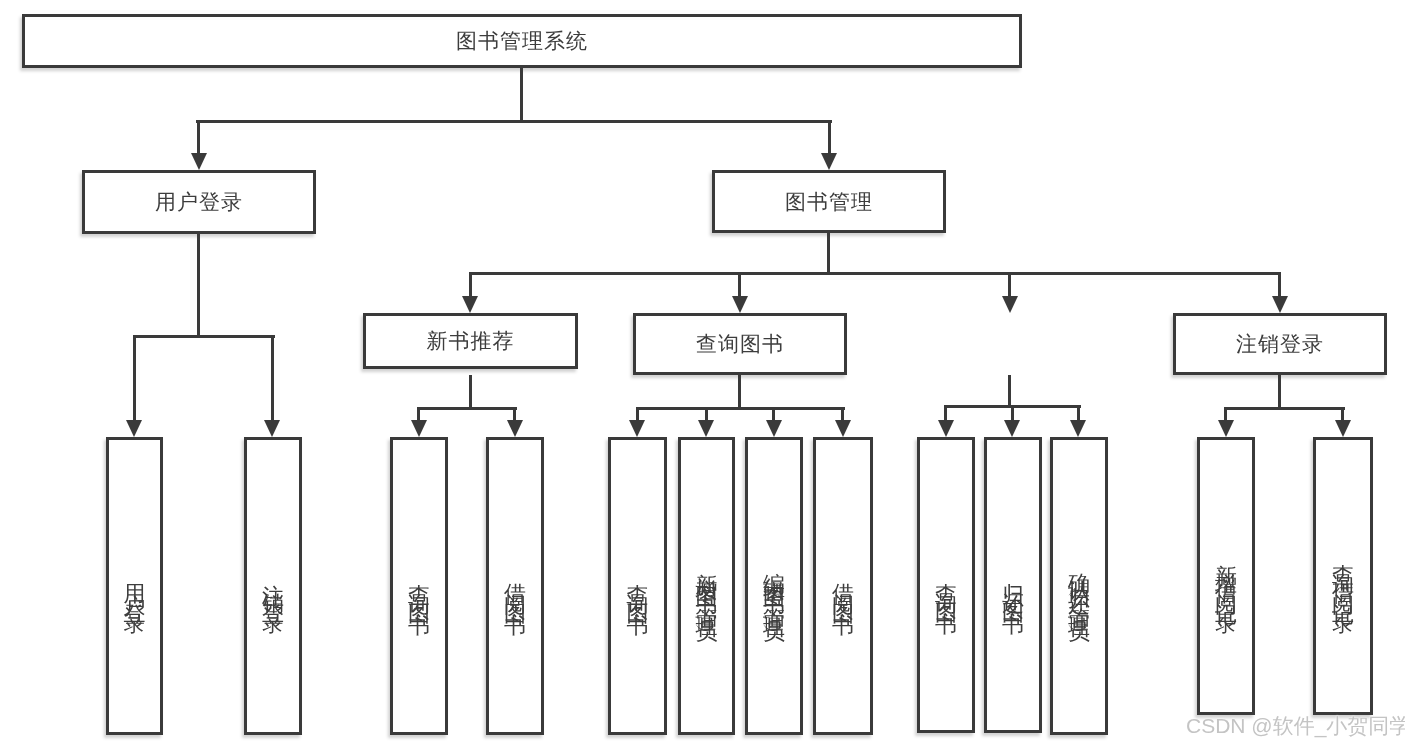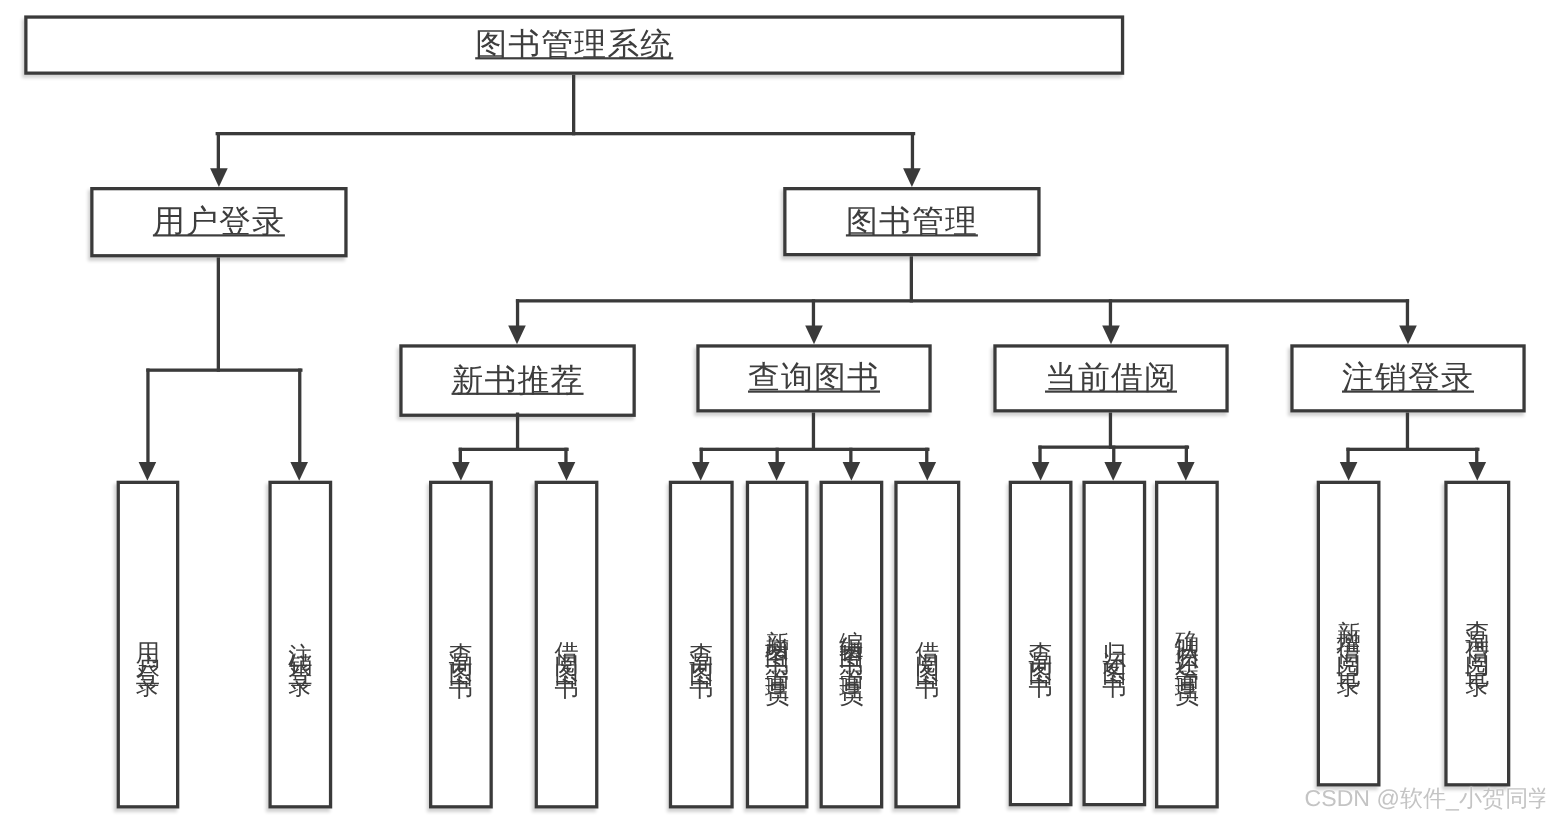--- a/index.html
+++ b/index.html
@@ -19,21 +19,21 @@
   }
   
   .box{
     position:absolute;
     box-sizing:border-box;
     border:3px solid var(--line);
     background:var(--bg);
     display:flex;align-items:center;justify-content:center;
     box-shadow:-2px 3px 3px rgba(0,0,0,0.18);
   }
-  .hbox{font-size:29px;letter-spacing:1px;text-decoration:underline;}
+  .hbox{font-size:21px;letter-spacing:1px;}
   .vbox span{
     writing-mode:vertical-rl;
     text-orientation:mixed;
     font-size:22px;
     letter-spacing:10px;
     line-height:1;
     white-space:nowrap;
   }
   .vbox.long span{letter-spacing:7px;}
   
@@ -88,28 +88,25 @@
   <div class="line" style="left:469px;top:272px;width:812px;height:3px"></div>
   <div class="line" style="left:469px;top:272px;width:3px;height:27px"></div>
   <div class="arrow" style="left:462px;top:296px"></div>
   <div class="line" style="left:738px;top:272px;width:3px;height:27px"></div>
   <div class="arrow" style="left:732px;top:296px"></div>
   <div class="line" style="left:1008px;top:272px;width:3px;height:27px"></div>
   <div class="arrow" style="left:1002px;top:296px"></div>
   <div class="line" style="left:1278px;top:272px;width:3px;height:27px"></div>
   <div class="arrow" style="left:1272px;top:296px"></div>
 
-  <div class="box hbox" style="left:363px;top:313px;width:215px;height:66px">
+  <div class="box hbox" style="left:363px;top:313px;width:215px;height:56px">
     <span>新书推荐</span>
   </div>
   <div class="box hbox" style="left:633px;top:313px;width:214px;height:62px">
     <span>查询图书</span>
-  </div>
-  <div class="box hbox" style="left:903px;top:313px;width:214px;height:62px">
-    <span>当前借阅</span>
   </div>
   <div class="box hbox" style="left:1173px;top:313px;width:214px;height:62px">
     <span>注销登录</span>
   </div>
 
   <div class="line" style="left:469px;top:375px;width:3px;height:35px"></div>
   <div class="line" style="left:417px;top:407px;width:100px;height:3px"></div>
   <div class="line" style="left:417px;top:407px;width:3px;height:16px"></div>
   <div class="arrow" style="left:411px;top:420px"></div>
   <div class="line" style="left:513px;top:407px;width:3px;height:16px"></div>

